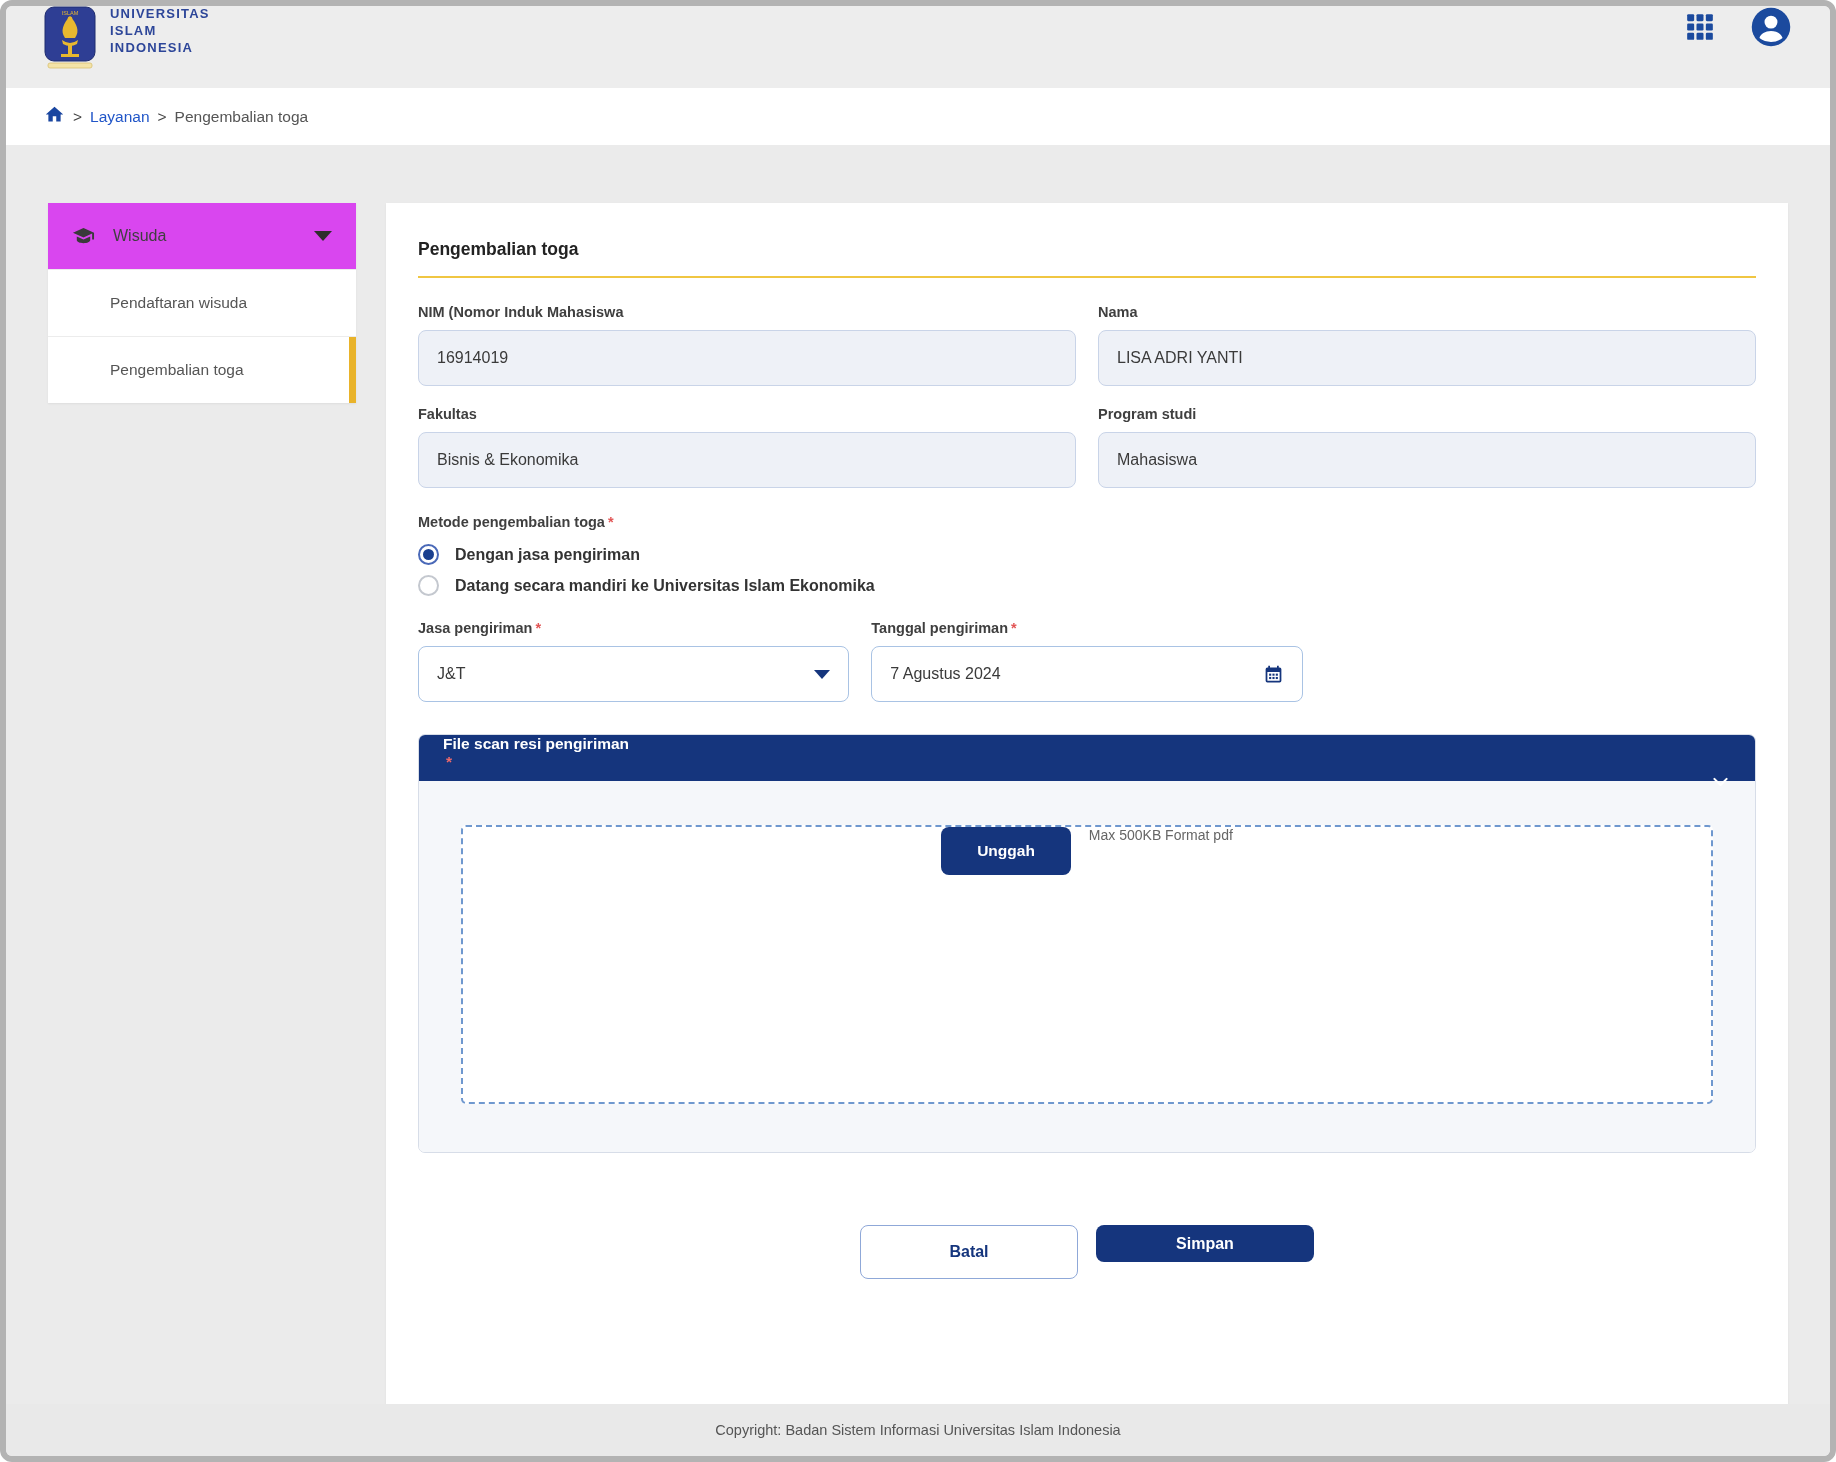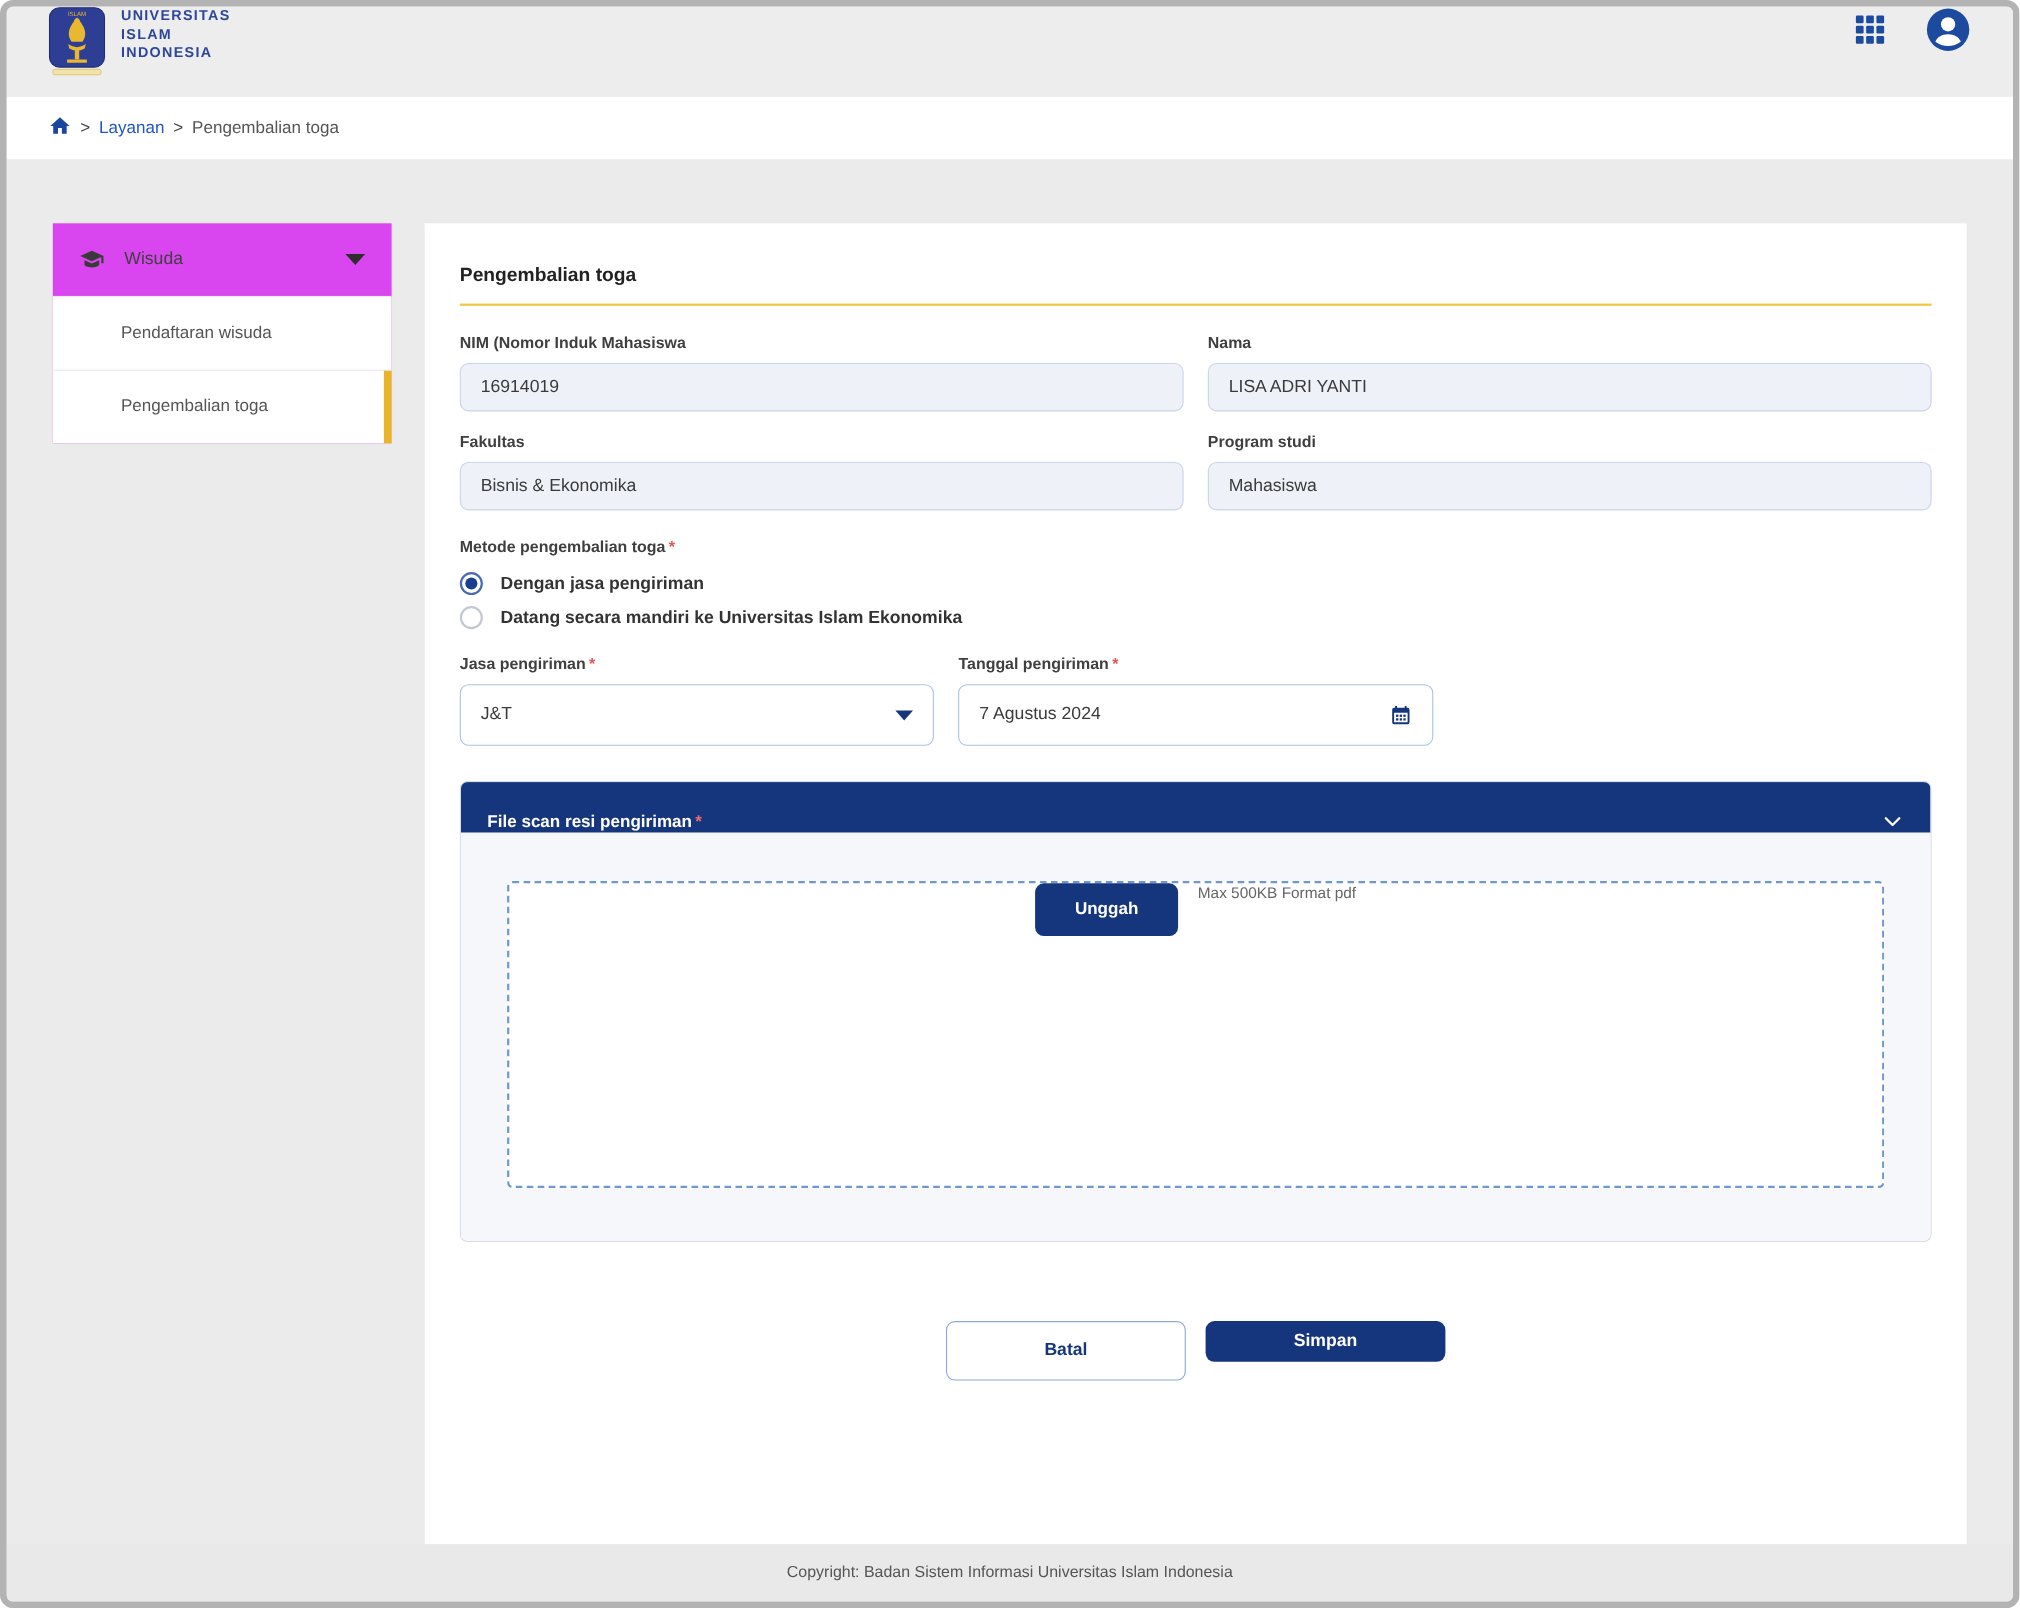--- a/index.html
+++ b/index.html
@@ -37,41 +37,41 @@
   
   .main-card{flex:1;background:#fff;align-self:stretch;box-shadow:0 1px 2px rgba(0,0,0,.06);
              padding:30px 32px 0 32px;box-sizing:border-box;}
   .page-title{font-size:17.5px;font-weight:700;color:#222;margin:6px 0 0 0;}
   .title-rule{border:none;border-top:2px solid #f0c642;margin:16px 0 26px 0;}
 
   .field-grid-2{display:grid;grid-template-columns:1fr 1fr;column-gap:22px;row-gap:20px;}
   .field-grid-3{display:grid;grid-template-columns:1fr 1fr 1fr;column-gap:22px;margin-top:24px;}
   .f-label{font-size:14.5px;font-weight:700;color:#3f3f3f;margin-bottom:10px;display:block;}
   .req{color:#e25555;font-weight:700;margin-left:3px;}
-  .input-ro{height:44px;box-sizing:border-box;border:1px solid #c9d4e8;border-radius:8px;background:#eef1f7;
+  .input-ro{height:56px;box-sizing:border-box;border:1px solid #c9d4e8;border-radius:8px;background:#eef1f7;
             display:flex;align-items:center;padding:0 18px;font-size:16px;color:#3a3a3a;}
   .input-ed{height:56px;box-sizing:border-box;border:1px solid #a9c3e4;border-radius:8px;background:#fff;
             display:flex;align-items:center;padding:0 18px;font-size:16px;color:#3a3a3a;cursor:pointer;}
   .input-ed .spacer{flex:1;}
   .dd-caret{width:0;height:0;border-left:8px solid transparent;border-right:8px solid transparent;
             border-top:9px solid #15357d;}
 
   .metode{margin-top:26px;}
   .radio-row{display:flex;align-items:center;gap:16px;margin-top:14px;cursor:pointer;font-weight:bold;}
   .radio-row+.radio-row{margin-top:10px;}
   .radio{width:21px;height:21px;border-radius:50%;box-sizing:border-box;border:2px solid #c4c8cf;background:#fff;
          display:flex;align-items:center;justify-content:center;flex:0 0 auto;}
   .radio.sel{border-color:#4a69b8;}
   .radio.sel .dot{width:11px;height:11px;border-radius:50%;background:#1a3f8f;}
   .radio-lbl{font-size:16px;color:#333;}
 
   
   .collapse{margin-top:32px;border:1px solid #d7dde8;border-radius:7px;overflow:hidden;}
-  .collapse-head{background:#15357d;color:#fff;height:46px;display:flex;align-items:flex-end;
-                 padding:0 24px;font-size:15.5px;font-weight:700;cursor:pointer;}
+  .collapse-head{background:#15357d;color:#fff;height:46px;display:flex;align-items:flex-start;
+                 padding:0 24px;font-size:15.5px;font-weight:700;cursor:pointer;flex-direction:column;}
   .collapse-head .req{color:#ef6a6a;}
   .collapse-head .chev{margin-left:auto;display:flex;align-items:center;}
   .collapse-body{background:#f5f7fa;padding:44px 42px 48px 42px;}
   .dropzone{border:2px dashed #6f98cf;border-radius:5px;background:#fff;height:275px;
             display:flex;flex-direction:row;align-items:flex-start;justify-content:center;gap:18px;cursor:pointer;}
   .btn-upload{background:#15357d;color:#fff;font-weight:700;font-size:15.5px;border:none;border-radius:8px;
               padding:15px 36px;cursor:pointer;font-family:inherit;}
   .hint{font-size:14px;color:#666;}
 
   

